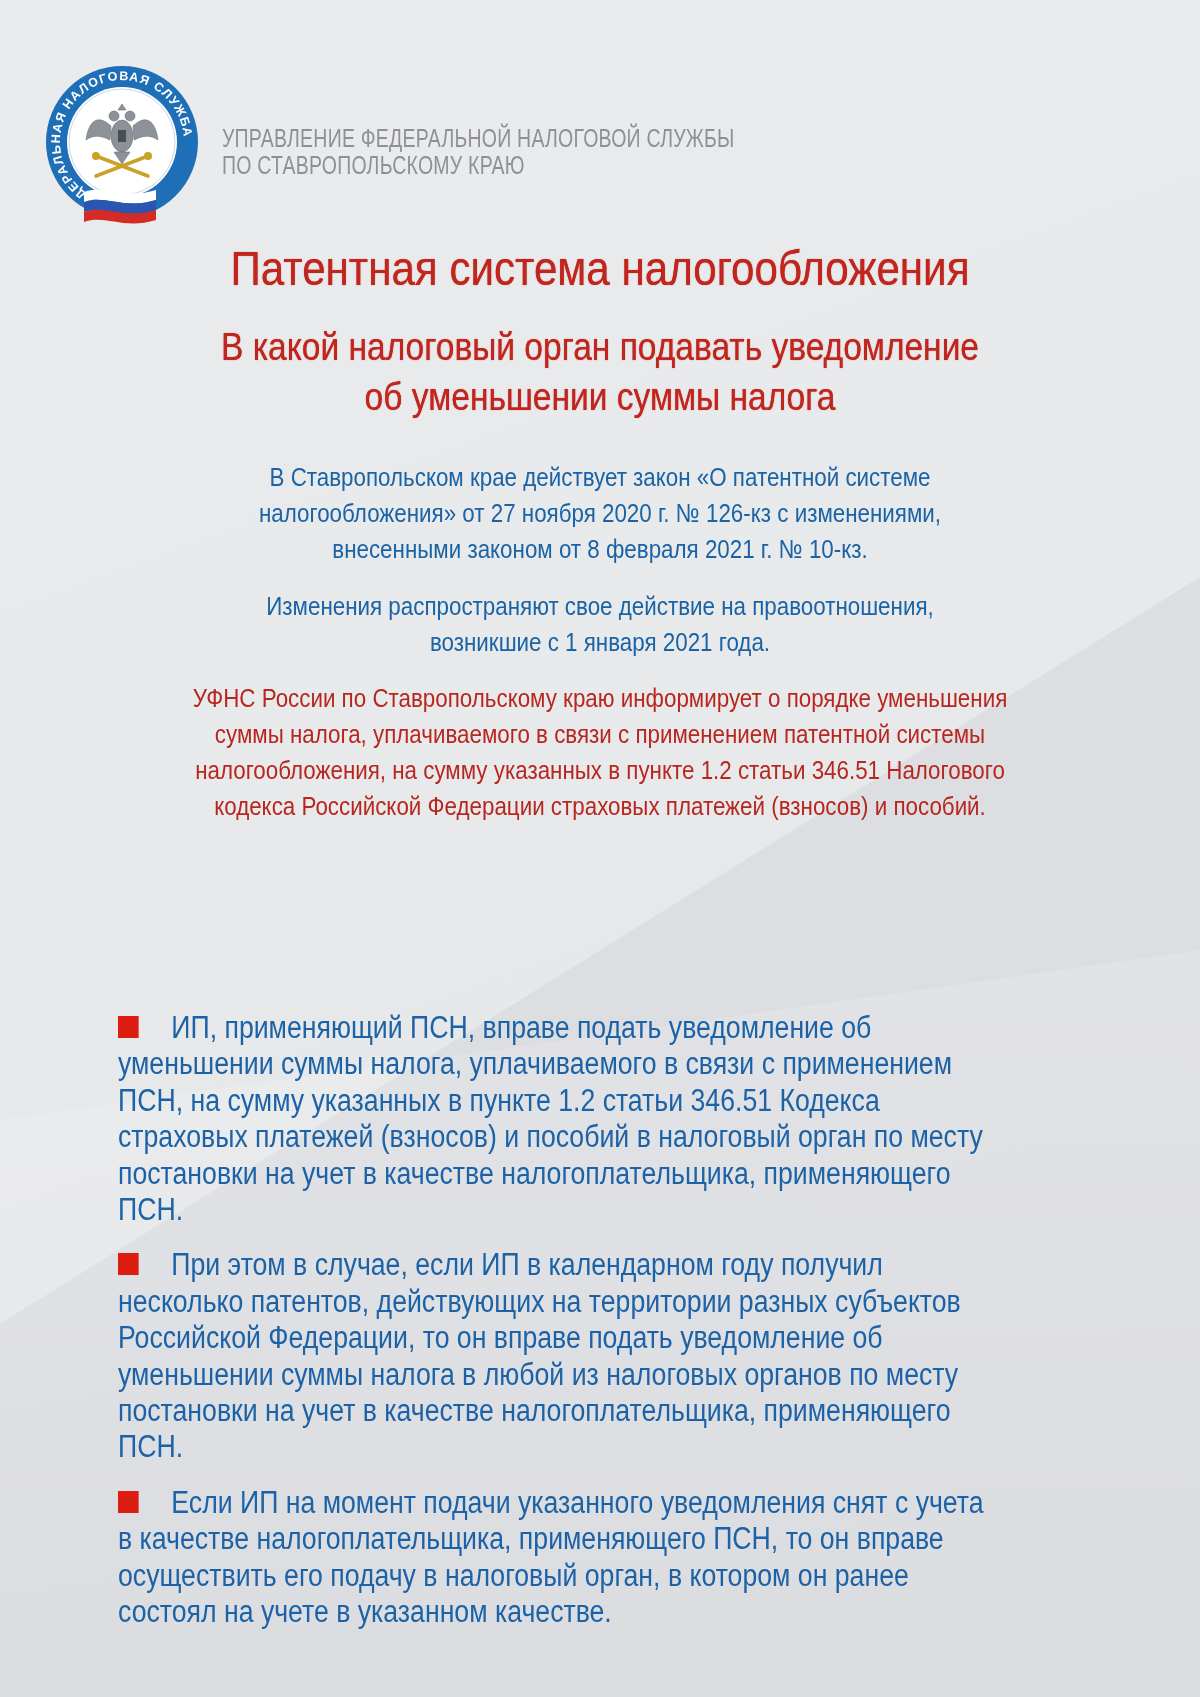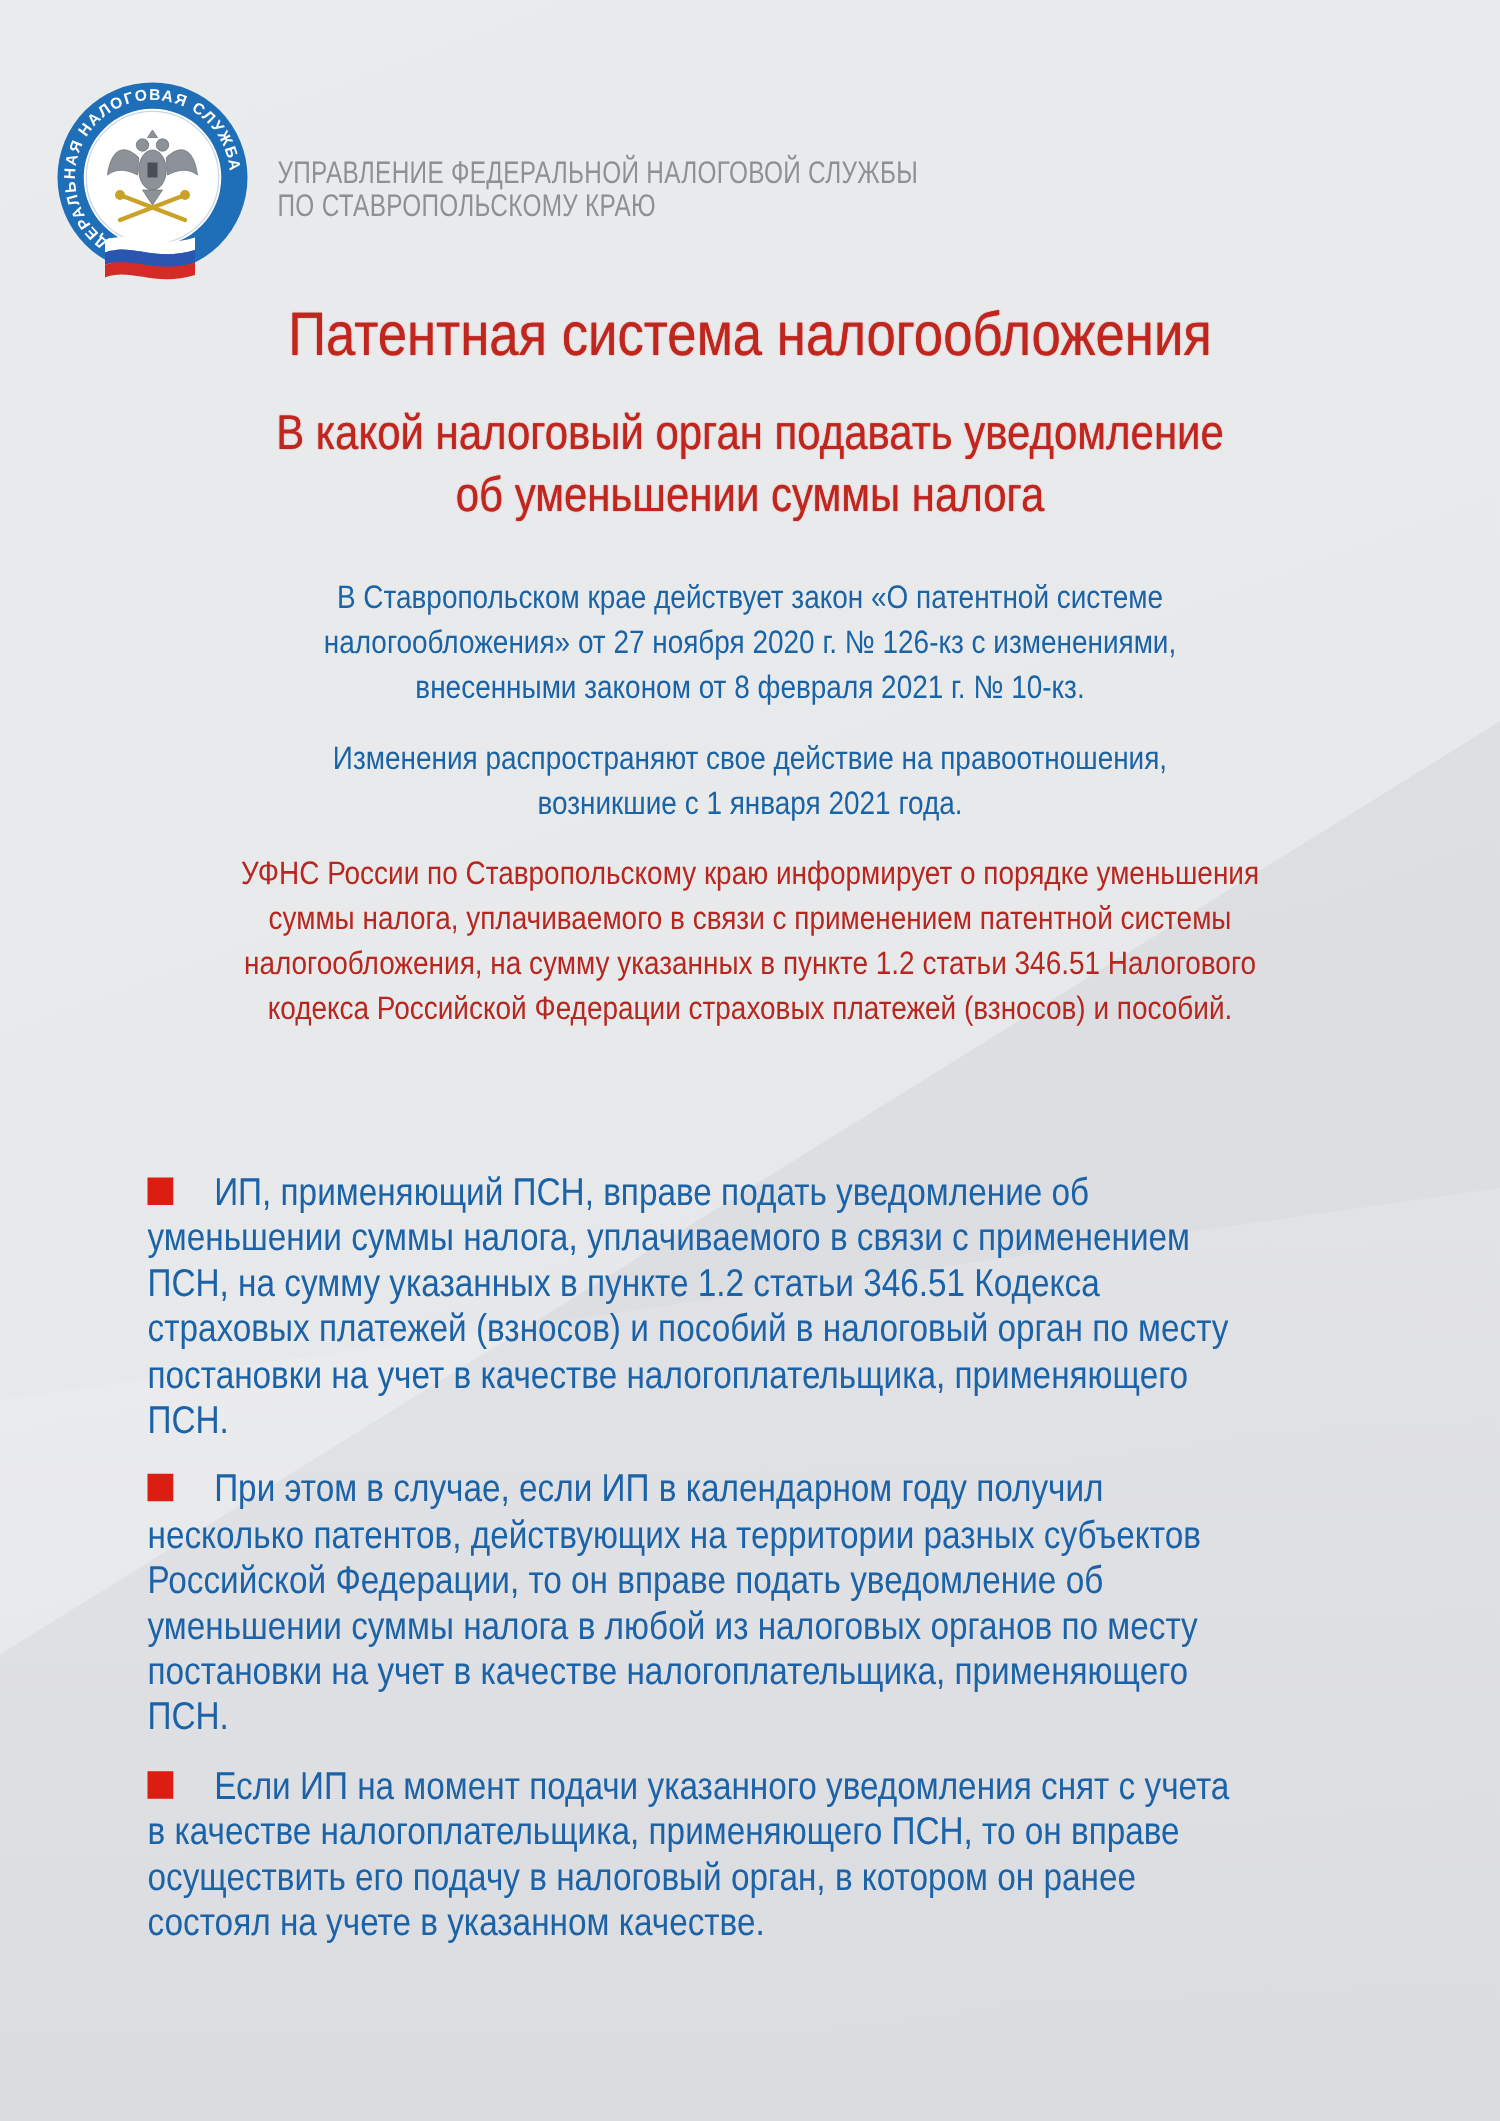--- a/index.html
+++ b/index.html
@@ -50,21 +50,21 @@
     transform: scaleX(0.86);
   }
   .p1 { top: 459px; }
   .p2 { top: 588px; }
   .p-red {
     top: 680px; color: #b8271f; font-size: 26px; line-height: 36px;
     transform: scaleX(0.86);
   }
 
   .bullets {
-    position: absolute; left: 118px; width: 1020px; top: 936px;
+    position: absolute; left: 118px; width: 1020px; top: 1010px;
   }
   .bullet {
     position: relative; color: #1b62a7;
     font-size: 31px; line-height: 36.4px;
     transform: scaleX(0.86); transform-origin: left top;
     width: 1170px;
     margin-bottom: 19px;
   }
   .bullet .sq {
     display: inline-block; width: 24px; height: 22px; background: #dc1e12;

